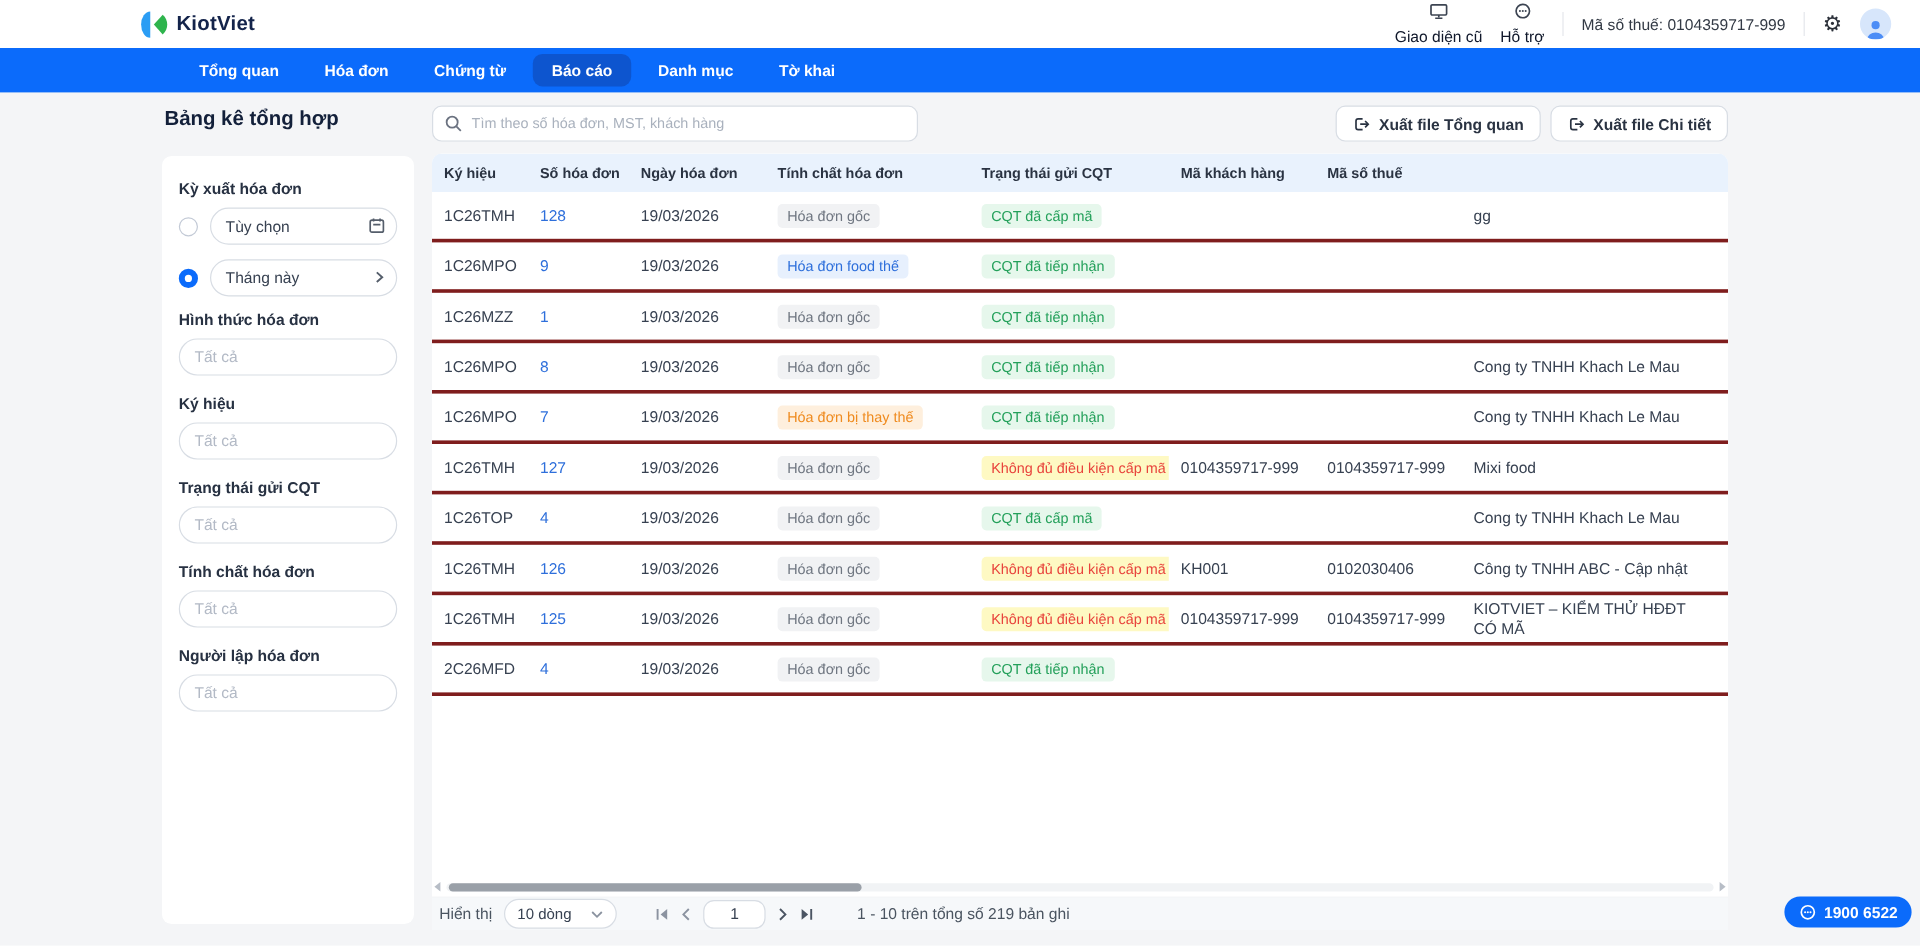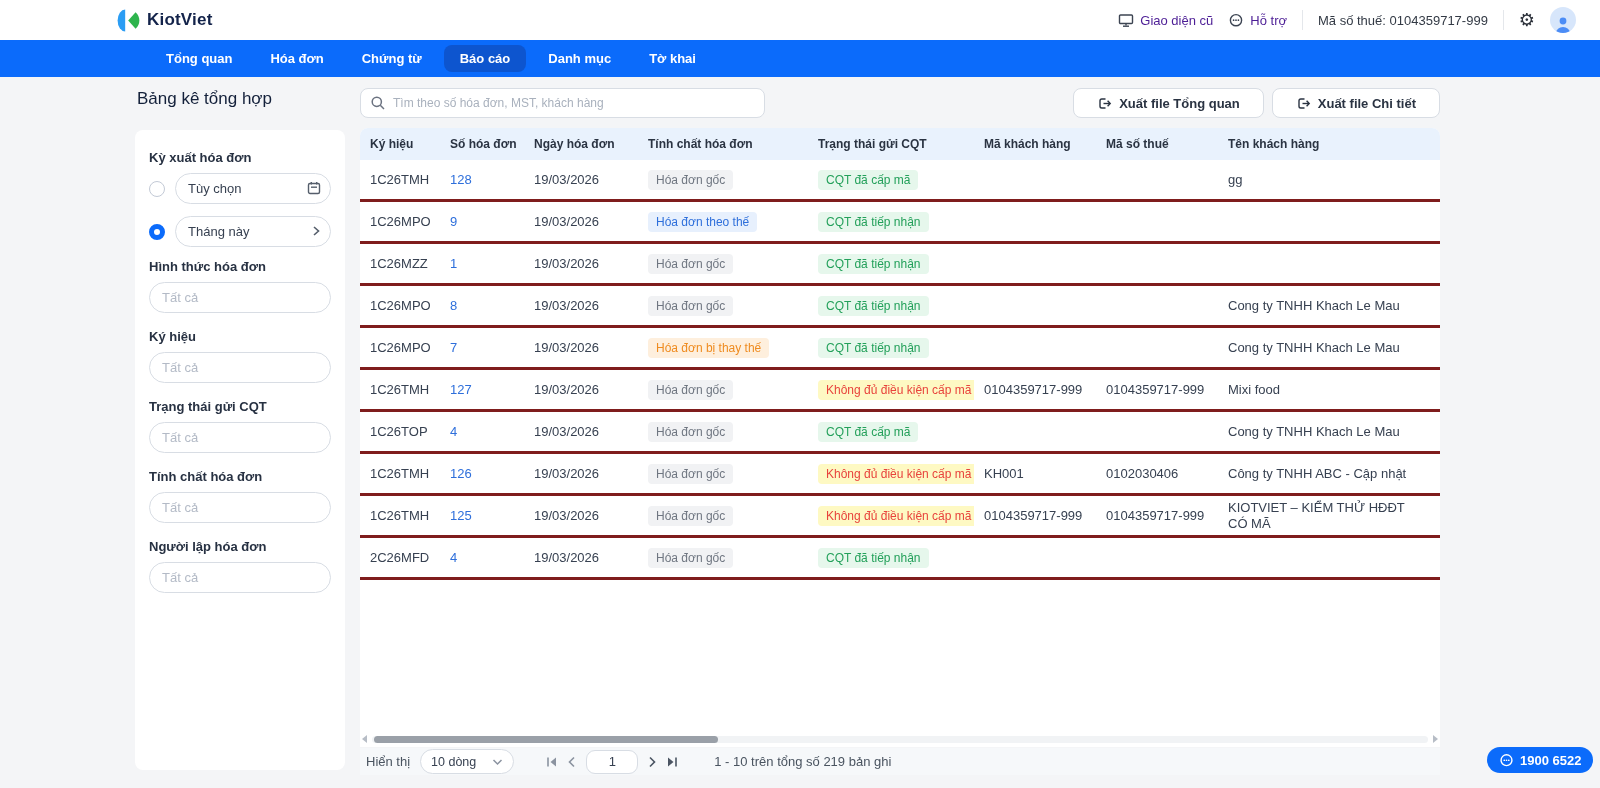--- a/index.html
+++ b/index.html
@@ -5,36 +5,36 @@
   * { box-sizing: border-box; margin: 0; padding: 0; }
   html,body { width:1600px; height:788px; overflow:hidden; }
   body { font-family:"Liberation Sans", sans-serif; background:#f4f5f7; position:relative; color:#2a3342; }
 
   
   .topbar { position:absolute; left:0; top:0; width:1600px; height:40px; background:#ffffff;
             display:flex; align-items:center; padding:0 24px 0 115px; }
   .brand { display:flex; align-items:center; gap:7px; }
   .brand-text { font-size:17px; font-weight:bold; color:#13234a; letter-spacing:.2px; }
   .topbar-right { margin-left:auto; display:flex; align-items:center; gap:15px; }
-  .tb-item { display:flex; gap:6px; font-size:13px; color:#4c1d95; cursor:pointer; }
+  .tb-item { display:flex; align-items:center; gap:6px; font-size:13px; color:#0f172a; cursor:pointer;flex-direction:column; }
   .tb-divider { width:1px; height:20px; background:#e4e7eb; }
   .tax-code { font-size:13px; color:#333a45; }
   .gear { font-size:18px; color:#2c313a; cursor:pointer; line-height:1; }
   .avatar { width:26px; height:26px; border-radius:50%; background:#d7e6fb; overflow:hidden;
             display:flex; align-items:flex-end; justify-content:center; cursor:pointer; }
 
   
   .navbar { position:absolute; left:0; top:40px; width:1600px; height:37px; background:#0b6bfb;
             display:flex; align-items:center; padding-left:150px; }
   .nav-tabs { display:flex; align-items:center; gap:6px; }
   .nav-tab { color:#fff; font-size:13px; font-weight:bold; padding:6px 16px; border-radius:8px; cursor:pointer; white-space:nowrap; }
   .nav-tab.active { background:#0d55cf; }
 
   
-  .side-title { position:absolute; left:137px; top:89px; font-size:17px; font-weight:normal; color:#13203a; }
+  .side-title { position:absolute; left:137px; top:89px; font-size:17px; font-weight:bold; color:#13203a; }
   .filter-card { position:absolute; left:135px; top:130px; width:210px; height:640px;
                  background:#fff; border-radius:8px; padding:16px 14px; }
   .f-label { font-size:13px; font-weight:bold; color:#273142; margin:16px 0 8px; }
   .f-label:first-child { margin-top:4px; }
   .radio-row { display:flex; align-items:center; gap:10px; margin-bottom:12px; }
   .radio { width:16px; height:16px; border-radius:50%; background:#fff; flex:0 0 16px; cursor:pointer; }
   .radio.on { border:5px solid #0b6bfb; }
   .radio.off { border:1.5px solid #c3cad6; }
   .inp-wrap { position:relative; flex:1; }
   .f-input { width:100%; height:31px; border:1px solid #d8dde4; border-radius:16px; background:#fff;
@@ -43,21 +43,21 @@
   .inp-icon { position:absolute; right:10px; top:8px; }
 
   
   .toolbar { position:absolute; left:360px; top:88px; width:1080px; display:flex; align-items:center; }
   .search-box { position:relative; width:405px; }
   .search-input { width:100%; height:30px; border:1px solid #d8dde4; border-radius:8px; background:#fff;
                   padding:0 12px 0 32px; font-size:12px; color:#374151; font-family:inherit; outline:none; }
   .search-input::placeholder { color:#a9b1bd; }
   .search-icon { position:absolute; left:10px; top:7px; }
   .export-group { margin-left:auto; display:flex; gap:8px; }
-  .export-btn { height:30px; display:flex; align-items:center; gap:7px; padding:0 23px; background:#fff;
+  .export-btn { height:30px; display:flex; align-items:center; gap:7px; padding:0 13px; background:#fff;
                 border:1px solid #d8dde4; border-radius:8px; font-size:13px; font-weight:bold; color:#2a3342; cursor:pointer; white-space:nowrap;text-align:right; }
 
   
   .table-card { position:absolute; left:360px; top:128px; width:1080px; height:619px; background:#fff;
                 border-radius:8px 8px 0 0; overflow:hidden; }
   .trow, .thead-row { display:grid; grid-template-columns:80px 84px 114px 170px 166px 122px 122px 214px 60px; }
   .thead-row { background:#e9f2fd; height:32px; }
   .th { font-size:12px; font-weight:bold; color:#2a3342; display:flex; align-items:center; padding:0 10px; white-space:nowrap; overflow:hidden; }
   .trow { min-height:42px; border-bottom:3px solid #7f1d1d; cursor:pointer; }
   .td { display:flex; align-items:center; padding:0 10px; font-size:13px; color:#374151; white-space:nowrap; overflow:hidden; }
@@ -219,21 +219,20 @@
 
 <div class="table-card">
   <div class="thead-row">
       <div class="th">Ký hiệu</div>
       <div class="th">Số hóa đơn</div>
       <div class="th">Ngày hóa đơn</div>
       <div class="th">Tính chất hóa đơn</div>
       <div class="th">Trạng thái gửi CQT</div>
       <div class="th">Mã khách hàng</div>
       <div class="th">Mã số thuế</div>
-      <div class="th">Tên khách hàng</div>
       <div class="th"></div>
     </div>
   <div>
       <div class="trow">
         <div class="td">1C26TMH</div>
         <div class="td">
           <span class="link">128</span>
         </div>
         <div class="td">19/03/2026</div>
         <div class="td">
@@ -247,21 +246,21 @@
         <div class="td cell-name">gg</div>
         <div class="td"></div>
       </div>
       <div class="trow">
         <div class="td">1C26MPO</div>
         <div class="td">
           <span class="link">9</span>
         </div>
         <div class="td">19/03/2026</div>
         <div class="td">
-          <span class="badge b-blue">Hóa đơn theo thế</span>
+          <span class="badge b-blue">Hóa đơn food thế</span>
         </div>
         <div class="td">
           <span class="badge b-green">CQT đã tiếp nhận</span>
         </div>
         <div class="td"></div>
         <div class="td"></div>
         <div class="td cell-name"></div>
         <div class="td"></div>
       </div>
       <div class="trow">

